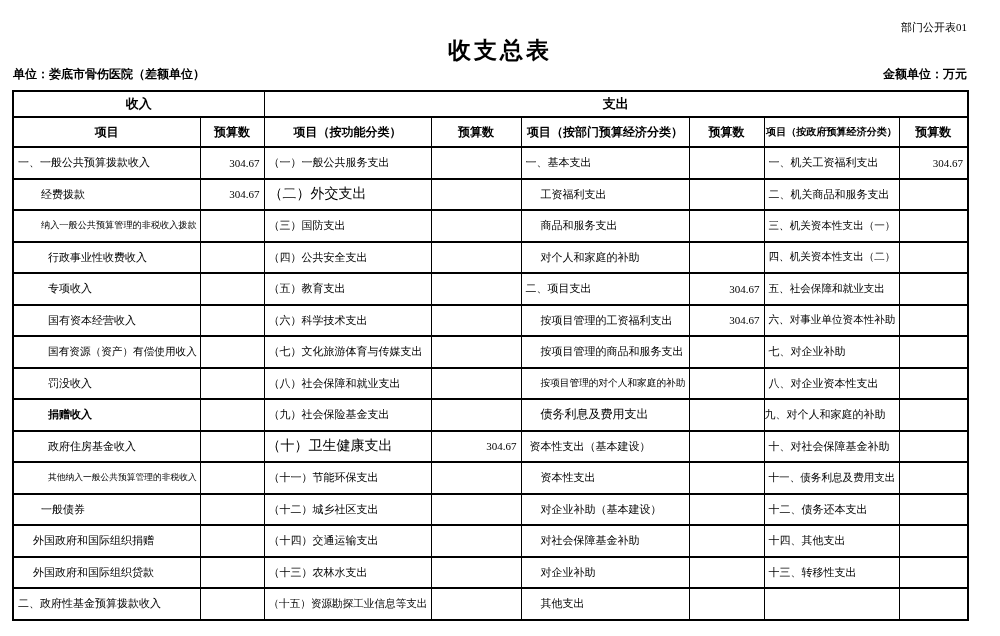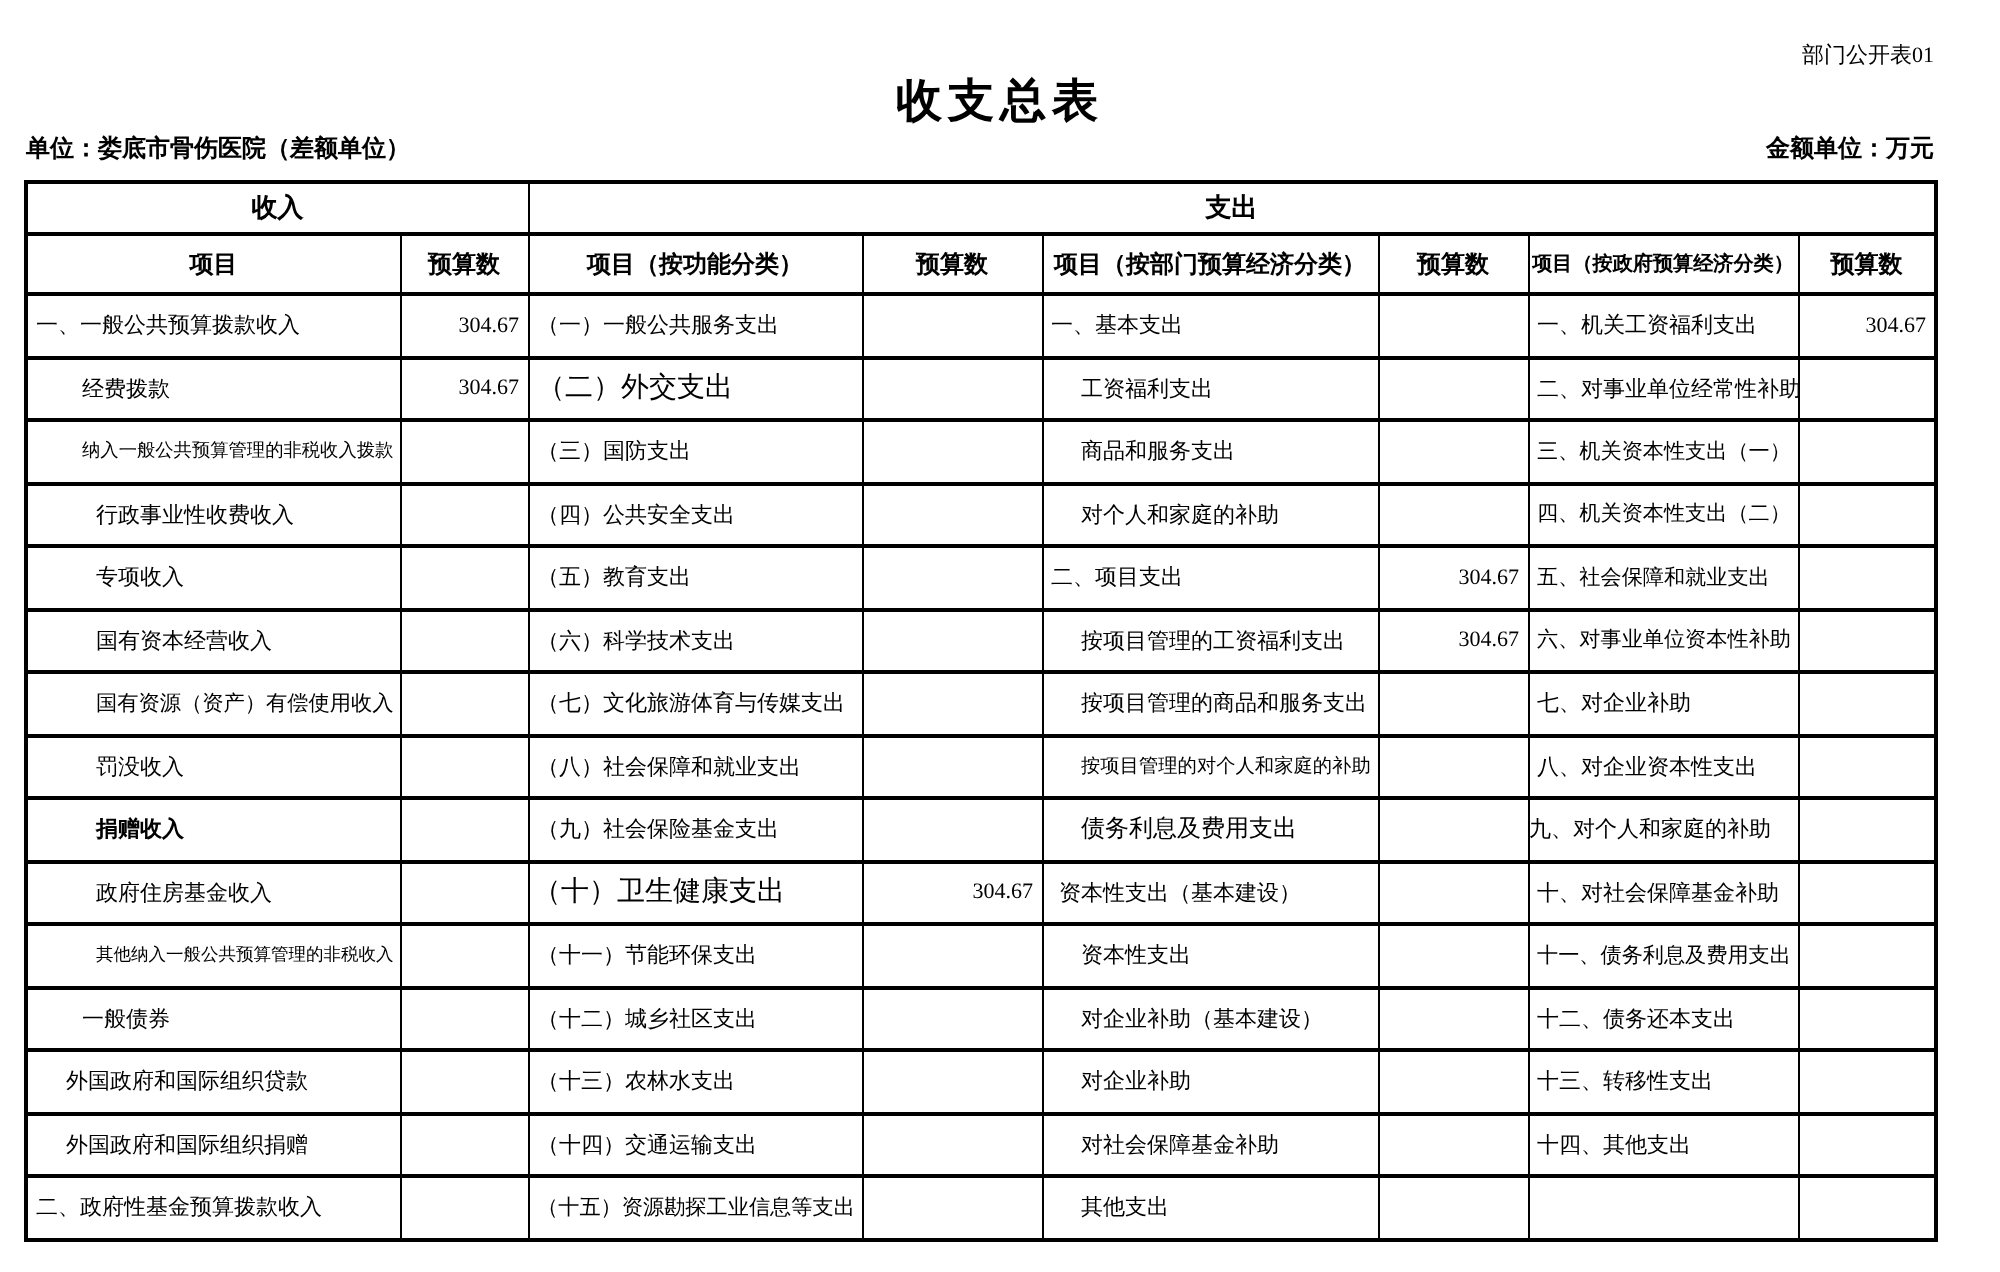--- a/index.html
+++ b/index.html
@@ -78,21 +78,21 @@
           <td class="item" style="padding-left: 4px; font-size: 11px;">一、机关工资福利支出</td>
           <td class="num">304.67</td>
         </tr>
         <tr>
           <td class="item" style="padding-left: 27px; font-size: 11px;">经费拨款</td>
           <td class="num">304.67</td>
           <td class="item" style="padding-left: 4px; font-size: 14px;">（二）外交支出</td>
           <td class="num"></td>
           <td class="item" style="padding-left: 19px; font-size: 11px;">工资福利支出</td>
           <td class="num"></td>
-          <td class="item" style="padding-left: 4px; font-size: 11px;">二、对事业单位经常性补助</td>
+          <td class="item" style="padding-left: 4px; font-size: 11px;">二、机关商品和服务支出</td>
           <td class="num"></td>
         </tr>
         <tr>
           <td class="item" style="padding-left: 27px; font-size: 9.17647px;">纳入一般公共预算管理的非税收入拨款</td>
           <td class="num"></td>
           <td class="item" style="padding-left: 4px; font-size: 11px;">（三）国防支出</td>
           <td class="num"></td>
           <td class="item" style="padding-left: 19px; font-size: 11px;">商品和服务支出</td>
           <td class="num"></td>
           <td class="item" style="padding-left: 4px; font-size: 10.5833px;">三、机关资本性支出（一）</td>
@@ -182,37 +182,37 @@
           <td class="item" style="padding-left: 27px; font-size: 11px;">一般债券</td>
           <td class="num"></td>
           <td class="item" style="padding-left: 4px; font-size: 11px;">（十二）城乡社区支出</td>
           <td class="num"></td>
           <td class="item" style="padding-left: 19px; font-size: 11px;">对企业补助（基本建设）</td>
           <td class="num"></td>
           <td class="item" style="padding-left: 4px; font-size: 11px;">十二、债务还本支出</td>
           <td class="num"></td>
         </tr>
         <tr>
+          <td class="item" style="padding-left: 19px; font-size: 11px;">外国政府和国际组织捐赠</td>
+          <td class="num"></td>
+          <td class="item" style="padding-left: 4px; font-size: 11px;">（十四）交通运输支出</td>
+          <td class="num"></td>
+          <td class="item" style="padding-left: 19px; font-size: 11px;">对社会保障基金补助</td>
+          <td class="num"></td>
+          <td class="item" style="padding-left: 4px; font-size: 11px;">十四、其他支出</td>
+          <td class="num"></td>
+        </tr>
+        <tr>
           <td class="item" style="padding-left: 19px; font-size: 11px;">外国政府和国际组织贷款</td>
           <td class="num"></td>
           <td class="item" style="padding-left: 4px; font-size: 11px;">（十三）农林水支出</td>
           <td class="num"></td>
           <td class="item" style="padding-left: 19px; font-size: 11px;">对企业补助</td>
           <td class="num"></td>
           <td class="item" style="padding-left: 4px; font-size: 11px;">十三、转移性支出</td>
-          <td class="num"></td>
-        </tr>
-        <tr>
-          <td class="item" style="padding-left: 19px; font-size: 11px;">外国政府和国际组织捐赠</td>
-          <td class="num"></td>
-          <td class="item" style="padding-left: 4px; font-size: 11px;">（十四）交通运输支出</td>
-          <td class="num"></td>
-          <td class="item" style="padding-left: 19px; font-size: 11px;">对社会保障基金补助</td>
-          <td class="num"></td>
-          <td class="item" style="padding-left: 4px; font-size: 11px;">十四、其他支出</td>
           <td class="num"></td>
         </tr>
         <tr>
           <td class="item" style="padding-left: 4px; font-size: 11px;">二、政府性基金预算拨款收入</td>
           <td class="num"></td>
           <td class="item" style="padding-left: 4px; font-size: 10.6px;">（十五）资源勘探工业信息等支出</td>
           <td class="num"></td>
           <td class="item" style="padding-left: 19px; font-size: 11px;">其他支出</td>
           <td class="num"></td>
           <td class="item" style="padding-left: 4px;"></td>

